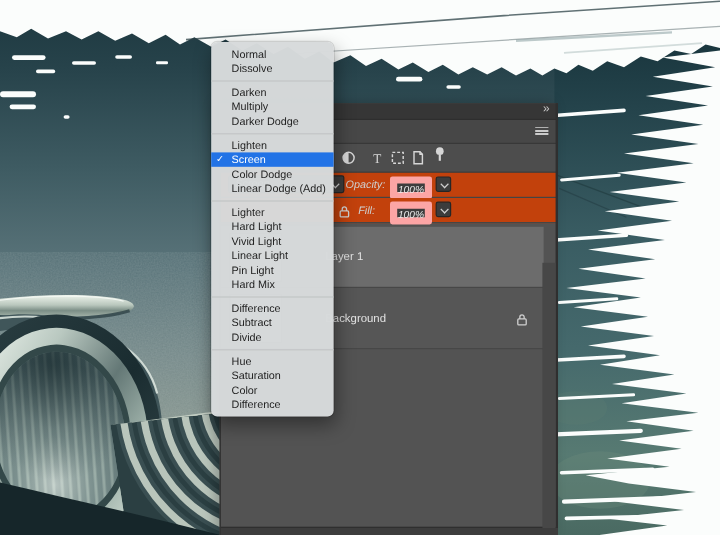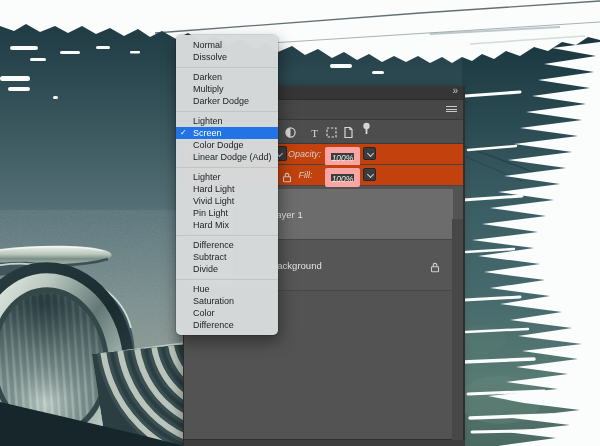--- a/index.html
+++ b/index.html
@@ -304,20 +304,21 @@
       <div class="menu-item"><span>Darker Dodge</span></div>
       <div class="menu-sep"></div>
       <div class="menu-item"><span>Lighten</span></div>
       <div class="menu-item sel"><span class="check">✓</span><span>Screen</span></div>
       <div class="menu-item"><span>Color Dodge</span></div>
       <div class="menu-item"><span>Linear Dodge (Add)</span></div>
       <div class="menu-sep"></div>
       <div class="menu-item"><span>Lighter</span></div>
       <div class="menu-item"><span>Hard Light</span></div>
       <div class="menu-item"><span>Vivid Light</span></div>
+      <div class="menu-item"><span>Linear Light</span></div>
       <div class="menu-item"><span>Pin Light</span></div>
       <div class="menu-item"><span>Hard Mix</span></div>
       <div class="menu-sep"></div>
       <div class="menu-item"><span>Difference</span></div>
       <div class="menu-item"><span>Subtract</span></div>
       <div class="menu-item"><span>Divide</span></div>
       <div class="menu-sep"></div>
       <div class="menu-item"><span>Hue</span></div>
       <div class="menu-item"><span>Saturation</span></div>
       <div class="menu-item"><span>Color</span></div>

